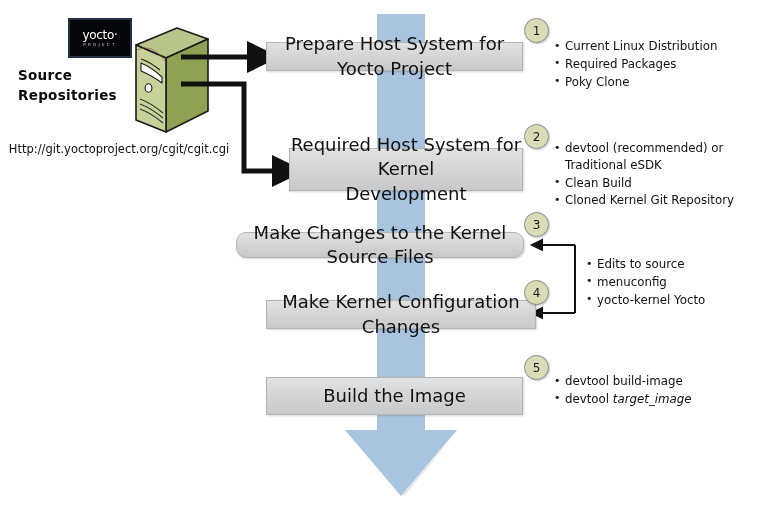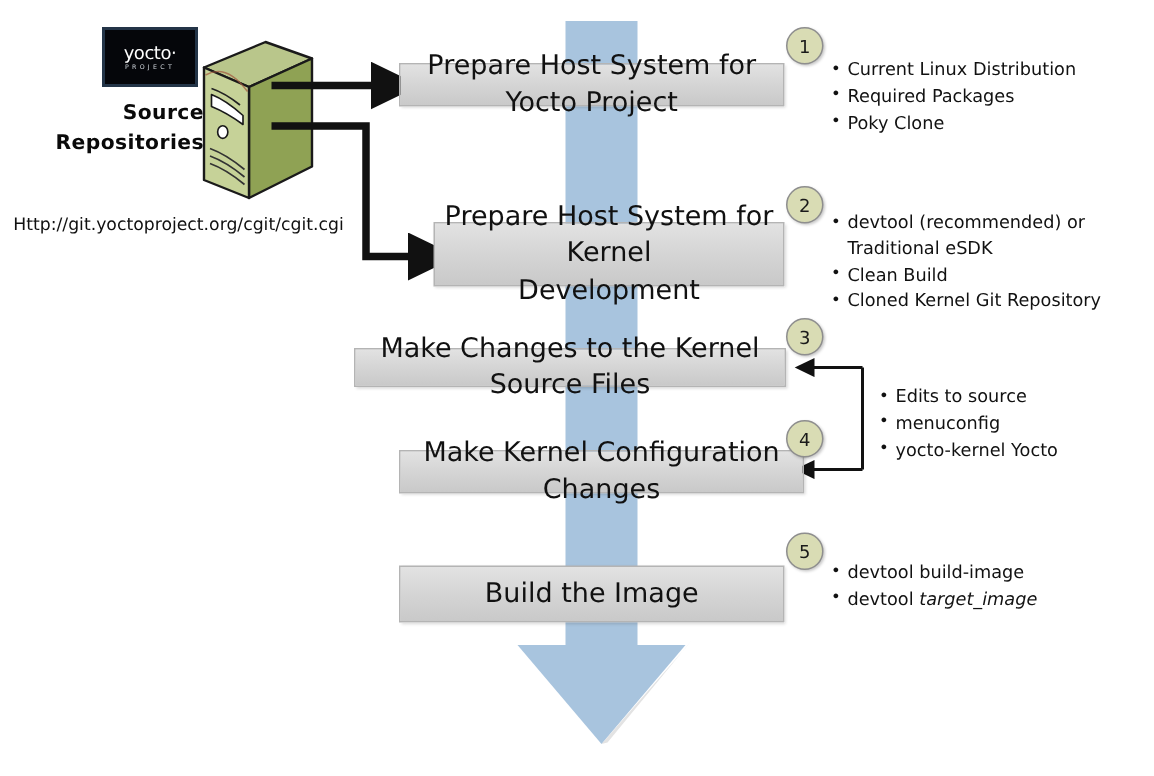--- a/index.html
+++ b/index.html
@@ -54,21 +54,21 @@
     font-size: 4.2px;
     letter-spacing: 2.2px;
     margin-top: 2px;
     font-family: "DejaVu Sans", sans-serif;
   }
 
   
   #source-repos-label {
     left: 18px; top: 65px;
     width: 118px;
-    text-align: right;
+    text-align: left;
     font-size: 13.5px;
     font-weight: bold;
     color: #0a0a0a;
     line-height: 1.5;
     letter-spacing: 0.3px;
   }
   #source-repos-url {
     left: 4px; top: 142px;
     width: 230px;
     text-align: center;
@@ -99,21 +99,21 @@
     align-items: center;
     justify-content: center;
     text-align: center;
     color: #111111;
     font-size: 18px;
     line-height: 1.35;
     box-shadow: 1px 1px 2px rgba(0,0,0,0.16);
   }
   #box-1 { left: 266px; top: 42px;  width: 257px; height: 29px; }
   #box-2 { left: 289px; top: 148px; width: 234px; height: 43px; }
-  #box-3 { left: 236px; top: 232px; width: 288px; height: 26px; }
+  #box-3 { left: 236px; top: 232px; width: 288px; height: 26px; border-radius: 10px; }
   #box-4 { left: 266px; top: 300px; width: 270px; height: 29px; }
   #box-5 { left: 266px; top: 377px; width: 257px; height: 38px; }
 
   
   .step-circle {
     width: 25px; height: 25px;
     border-radius: 50%;
     background: #d9dcb4;
     border: 1.5px solid #8e8e8e;
     box-sizing: border-box;
@@ -228,21 +228,21 @@
       <path d="M575,245 L575,313" fill="none" stroke="#111111" stroke-width="2"></path>
       <path d="M575,245 L541,245" fill="none" stroke="#111111" stroke-width="2" marker-end="url(#ah)"></path>
       <path d="M575,313 L541,313" fill="none" stroke="#111111" stroke-width="2" marker-end="url(#ah)"></path>
     </g>
   </svg>
 
   <div id="box-1" class="abs pbox">Prepare Host System for Yocto Project</div>
 
   <div id="box-2" class="abs pbox">
     <div>
-      <div>Prepare Host System for Kernel</div>
+      <div>Required Host System for Kernel</div>
       <div>Development</div>
     </div>
   </div>
 
   <div id="box-3" class="abs pbox">Make Changes to the Kernel Source Files</div>
 
   <div id="box-4" class="abs pbox">Make Kernel Configuration Changes</div>
 
   <div id="box-5" class="abs pbox">Build the Image</div>
 

